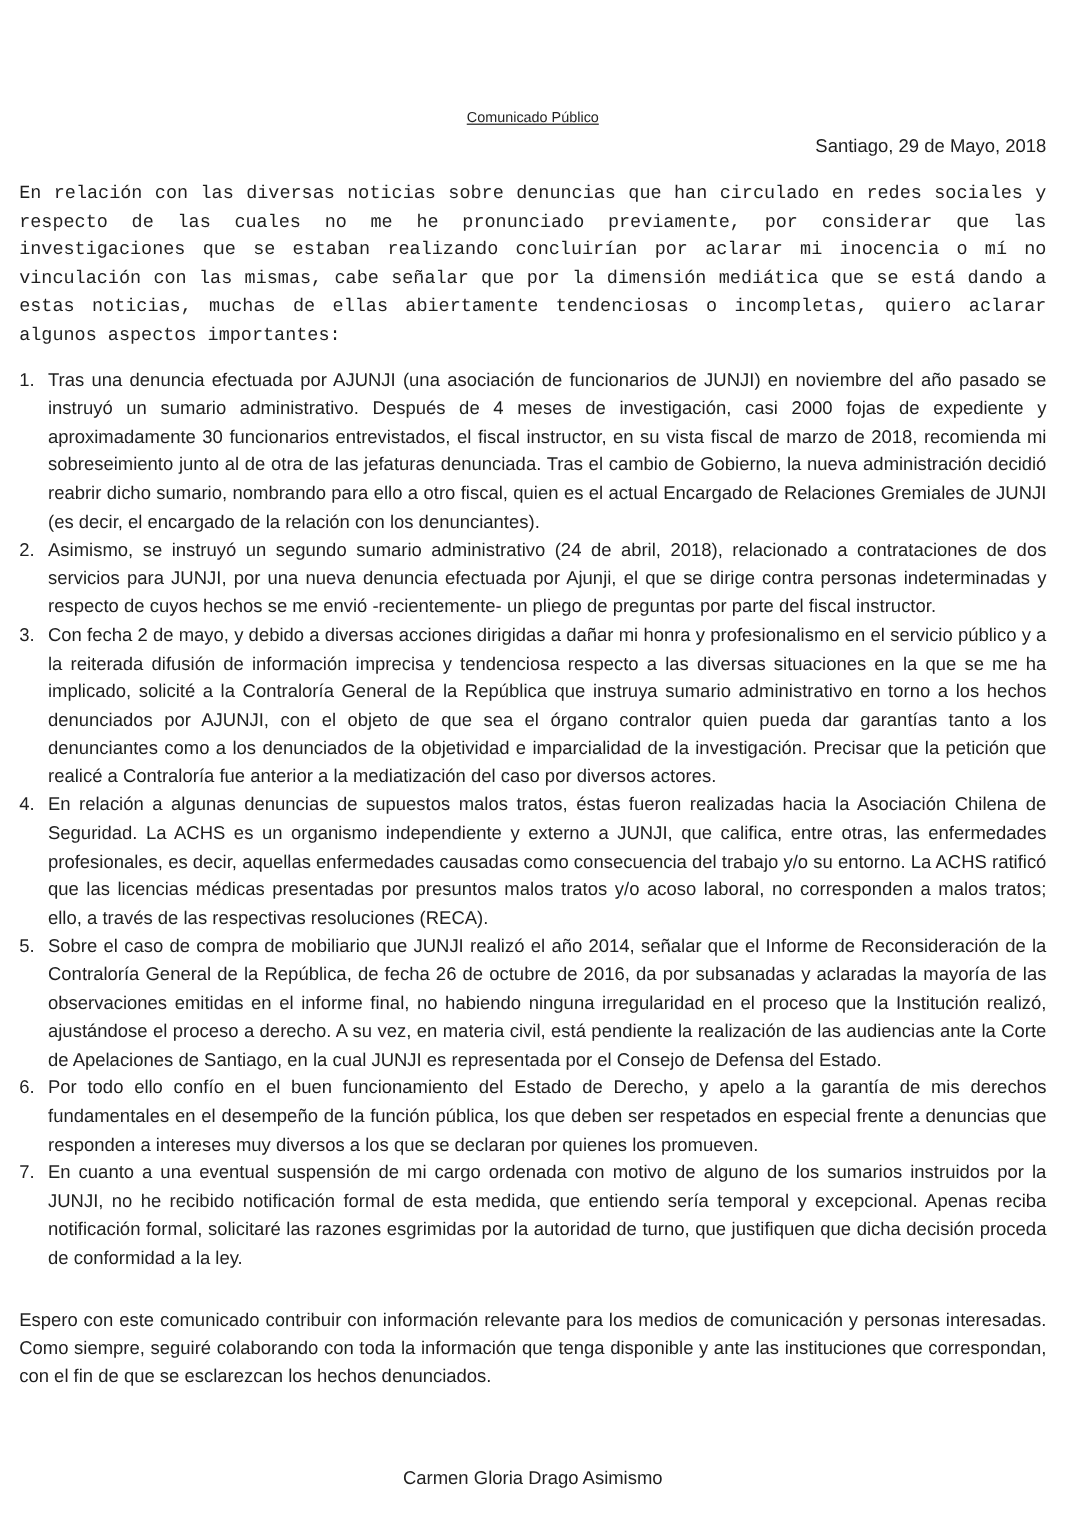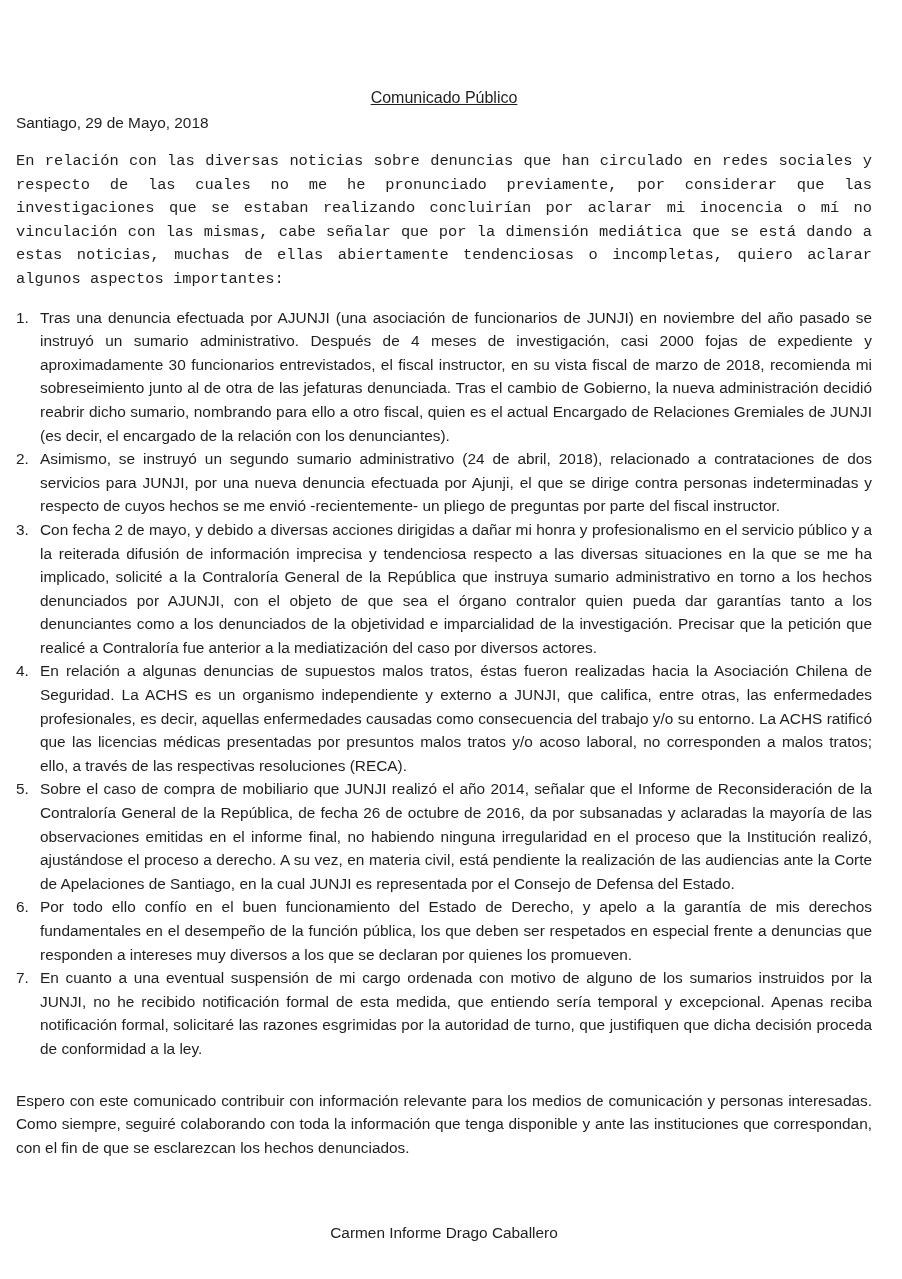--- a/index.html
+++ b/index.html
@@ -19,26 +19,27 @@
       position: absolute;
       left: 16px;
       top: 86px;
       width: 856px;
       font-size: 15.4px;
       line-height: 23.6px;
     }
     .title {
       text-align: center;
       text-decoration: underline;
-      font-size: 16px;
+      font-size: 12px;
       line-height: 24px;
       margin: 0;
       padding-left: 0;
     }
     .date {
+      text-align: right;
       margin: 0;
       line-height: 24px;
       margin-top: 1px;
     }
     .para {
       text-align: justify;
       margin: 15px 0 0 0;
       font-family: Liberation Mono, monospace;
     }
     .list {
@@ -100,14 +101,14 @@
       <span>Por todo ello confío en el buen funcionamiento del Estado de Derecho, y apelo a la garantía de mis derechos fundamentales en el desempeño de la función pública, los que deben ser respetados en especial frente a denuncias que responden a intereses muy diversos a los que se declaran por quienes los promueven.</span>
     </li>
     <li class="list-item">
       <span class="list-num">7.</span>
       <span>En cuanto a una eventual suspensión de mi cargo ordenada con motivo de alguno de los sumarios instruidos por la JUNJI, no he recibido notificación formal de esta medida, que entiendo sería temporal y excepcional. Apenas reciba notificación formal, solicitaré las razones esgrimidas por la autoridad de turno, que justifiquen que dicha decisión proceda de conformidad a la ley.</span>
     </li>
   </ol>
 
   <p class="closing">Espero con este comunicado contribuir con información relevante para los medios de comunicación y personas interesadas. Como siempre, seguiré colaborando con toda la información que tenga disponible y ante las instituciones que correspondan, con el fin de que se esclarezcan los hechos denunciados.</p>
 
-  <p class="signature">Carmen Informe Drago Caballero</p>
+  <p class="signature">Carmen Gloria Drago Asimismo</p>
 </div>
 
 </body></html>

